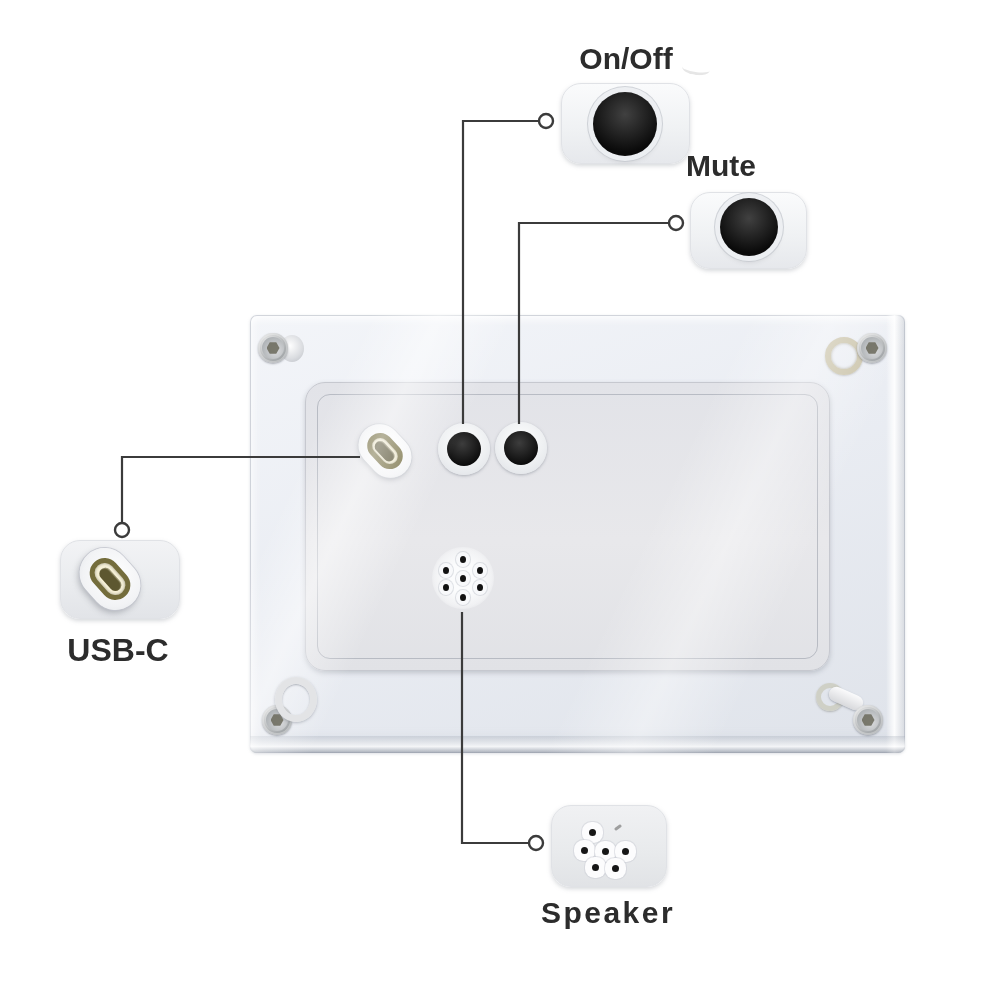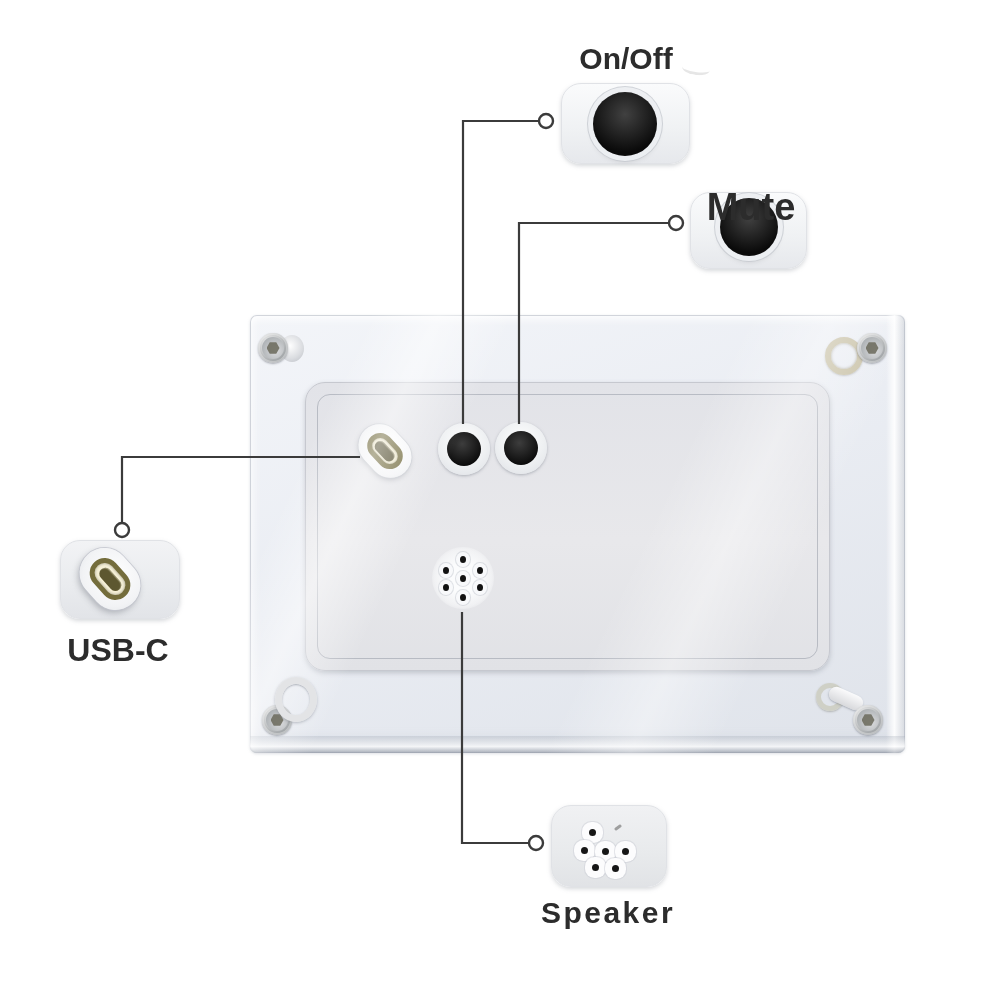--- a/index.html
+++ b/index.html
@@ -2,21 +2,21 @@
 <html><head>
 <meta charset="utf-8">
 <style>
   html,body{margin:0;padding:0;background:#ffffff;}
   .stage{position:relative;width:1000px;height:1000px;background:#ffffff;overflow:hidden;
          font-family:"Liberation Sans", sans-serif;}
 
   
   .lbl{position:absolute;font-weight:700;color:#2c2c2c;text-align:center;z-index:12;}
   .lbl-onoff{left:546px;top:42px;width:160px;font-size:30px;}
-  .lbl-mute{left:671px;top:149px;width:160px;font-size:38px;margin-top:37px;}
+  .lbl-mute{left:641px;top:149px;width:160px;font-size:30px;}
   .lbl-usbc{left:38px;top:632px;width:160px;font-size:32px;}
   .lbl-speaker{left:528px;top:896px;width:160px;font-size:30px;letter-spacing:2.5px;}
   .smudge{position:absolute;left:682px;top:62px;width:28px;height:10px;border-bottom:3px solid #dadada;
           border-radius:50%;transform:rotate(8deg);opacity:.65;z-index:2;}
 
   
   .acrylic{position:absolute;left:250px;top:315px;width:655px;height:438px;border-radius:7px;
     background:linear-gradient(160deg,#f3f5f9 0%,#eaedf3 45%,#dfe3ea 100%);
     box-shadow:inset 0 0 0 1px rgba(175,181,192,.55),
                inset 0 10px 8px -6px rgba(255,255,255,.9),

